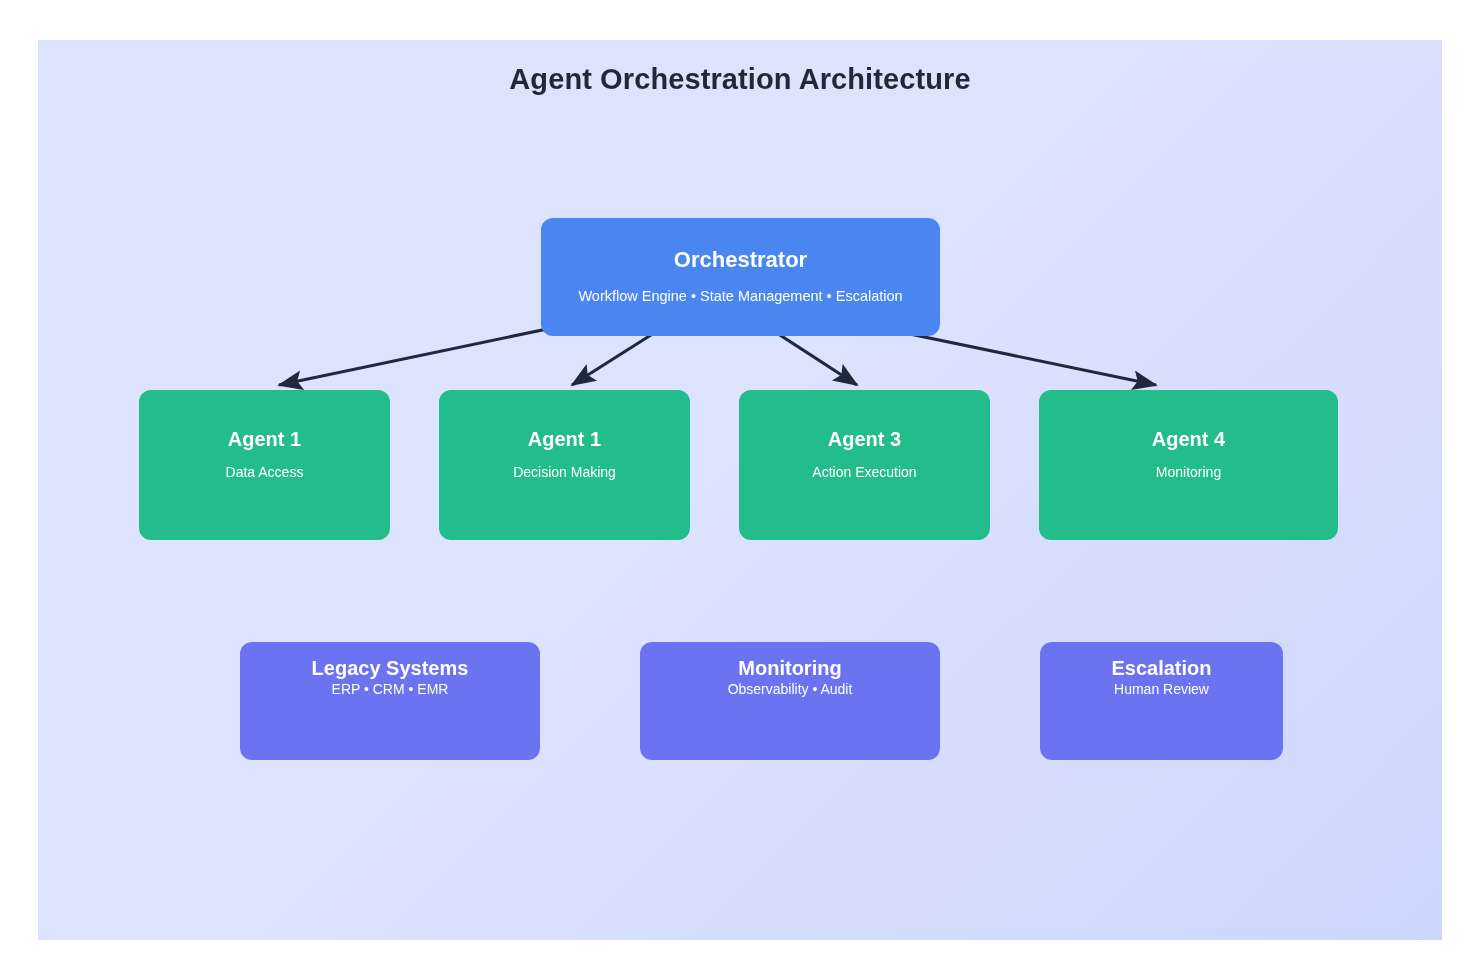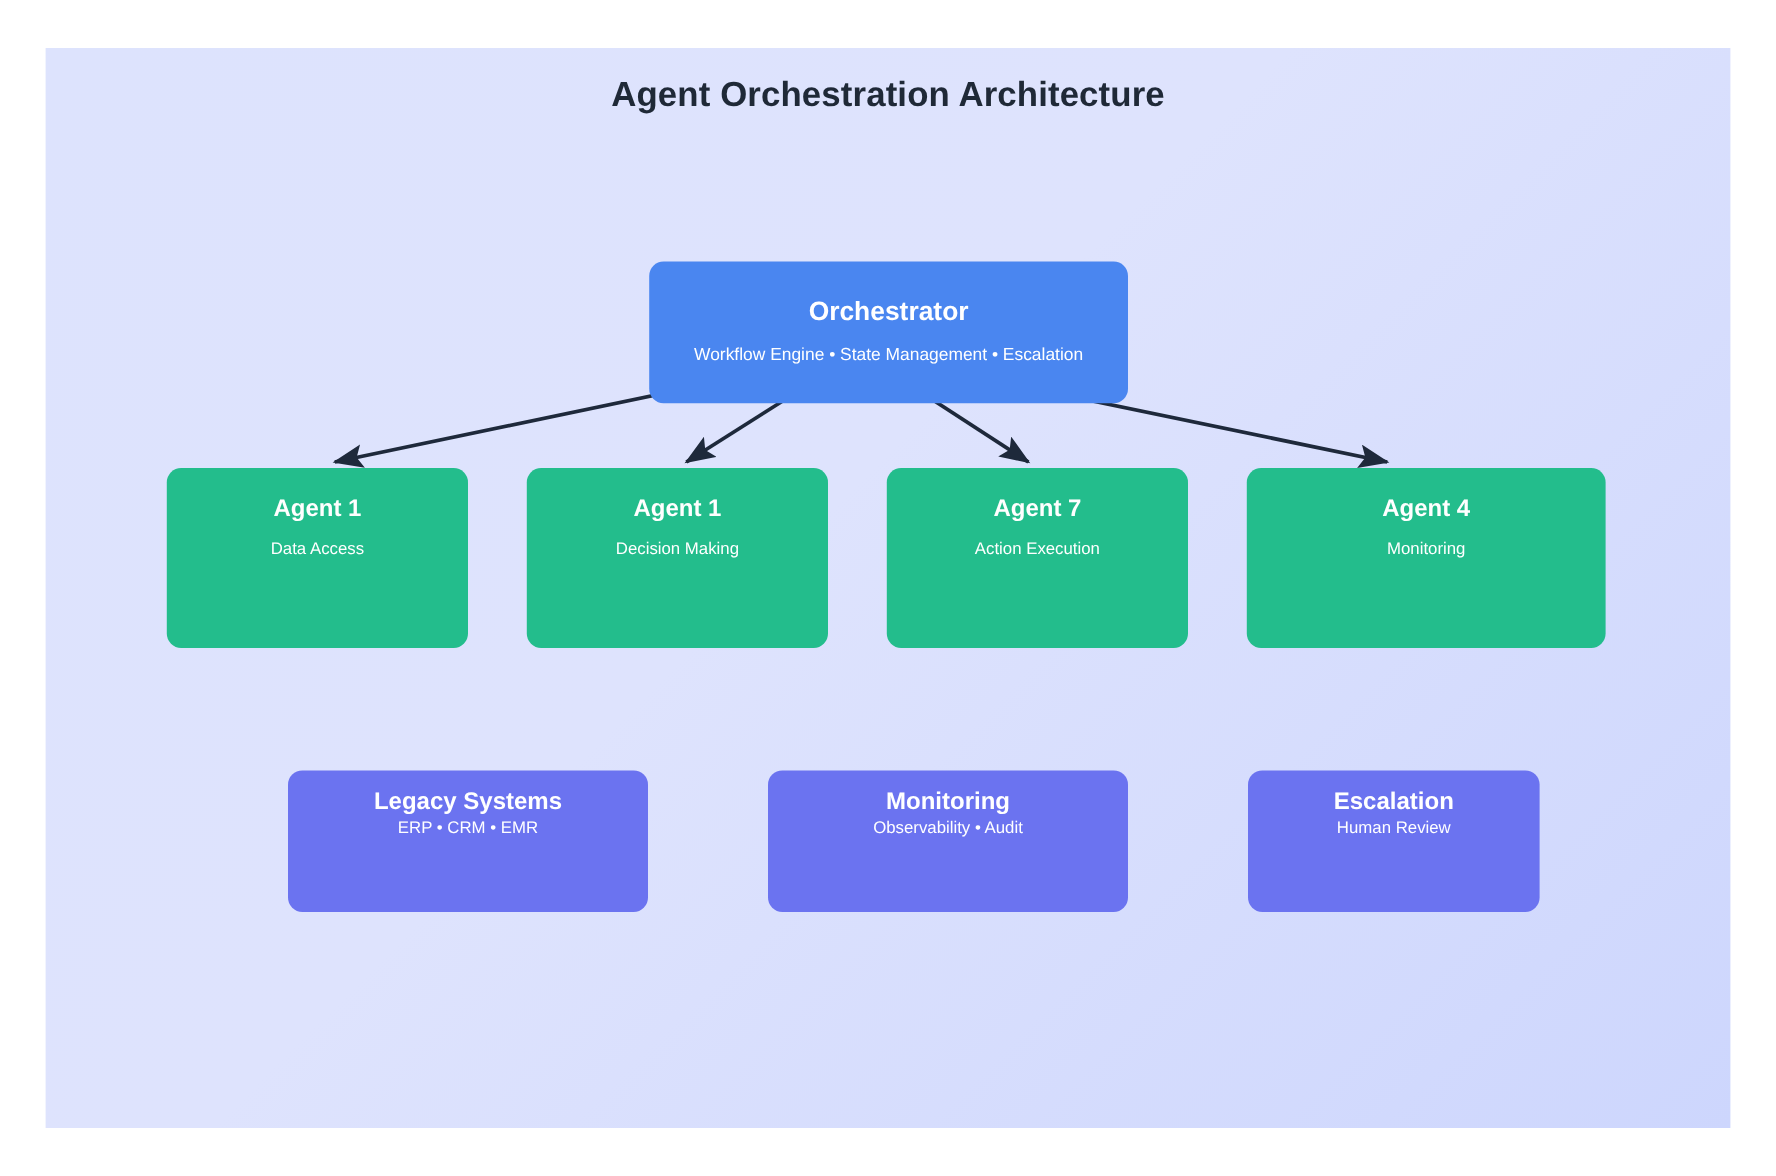--- a/index.html
+++ b/index.html
@@ -57,21 +57,21 @@
 
   .node {
     position: absolute;
     box-sizing: border-box;
     border-radius: 12px;
     display: flex;
     flex-direction: column;
     align-items: center;
     color: #ffffff;
     text-align: center;
-    padding-top: 22px;
+    padding-top: 37px;
   }
 
   .node-title {
     font-size: 20px;
     font-weight: bold;
     line-height: 1.2;
     color: #ffffff;
   }
 
   .node-subtitle {
@@ -135,21 +135,21 @@
       <div class="node-title">Agent 1</div>
       <div class="node-subtitle">Data Access</div>
     </div>
 
     <div class="node node--agent" style="left:401px; top:350px; width:251px; height:150px;">
       <div class="node-title">Agent 1</div>
       <div class="node-subtitle">Decision Making</div>
     </div>
 
     <div class="node node--agent" style="left:701px; top:350px; width:251px; height:150px;">
-      <div class="node-title">Agent 7</div>
+      <div class="node-title">Agent 3</div>
       <div class="node-subtitle">Action Execution</div>
     </div>
 
     <div class="node node--agent" style="left:1001px; top:350px; width:299px; height:150px;">
       <div class="node-title">Agent 4</div>
       <div class="node-subtitle">Monitoring</div>
     </div>
 
     <div class="node node--support" style="left:202px; top:602px; width:300px; height:118px;">
       <div class="node-title">Legacy Systems</div>

